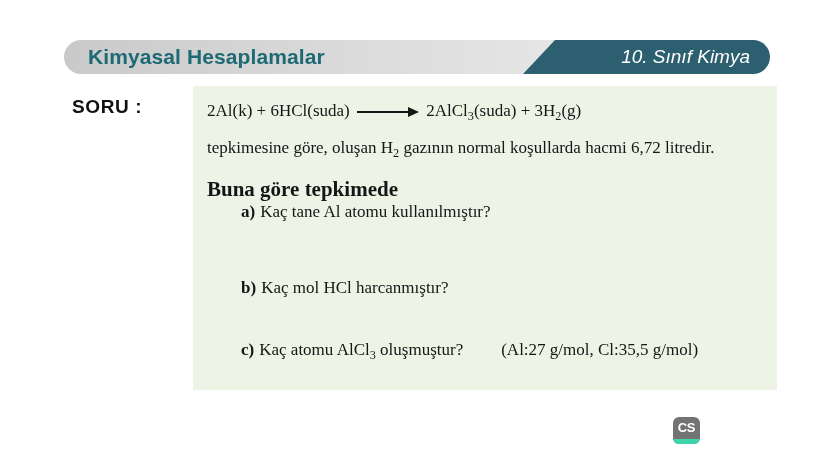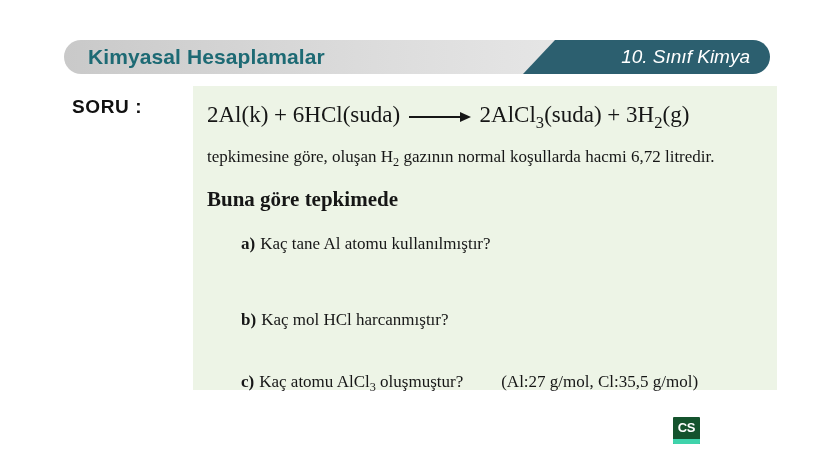--- a/index.html
+++ b/index.html
@@ -88,21 +88,21 @@
     height: 304px;
     background: #edf4e6;
     font-family: "Liberation Serif", serif;
     color: #161616;
   }
   .qb-inner {
     padding: 12px 14px 0 14px;
   }
 
   .equation {
-    font-size: 23px;
+    font-size: 17px;
     line-height: 1.5;
     white-space: nowrap;
     font-family: Liberation Serif, serif;
   }
   .arrow {
     display: inline-block;
     position: relative;
     width: 62px;
     height: 10px;
     vertical-align: middle;
@@ -139,21 +139,21 @@
     font-size: 21px;
     font-weight: bold;
     margin-top: 14px;
   }
 
   .q-item {
     font-size: 17px;
     margin-left: 34px;
     white-space: nowrap;
   }
-  .q-a { margin-top: 22px; }
+  .q-a { }
   .q-b { margin-top: 56px; }
   .q-c { margin-top: 42px; }
   .q-letter {
     font-weight: bold;
     margin-right: 5px;
   }
   .q-hint { margin-left: 38px; }
 
   
   #camscanner {
@@ -161,22 +161,22 @@
     left: 673px;
     top: 417px;
     display: flex;
     align-items: center;
     gap: 9px;
   }
   .cs-logo {
     position: relative;
     width: 27px;
     height: 27px;
-    border-radius: 1px;
-    background: #14532d;
+    border-radius: 6px;
+    background: #737373;
     overflow: hidden;
     flex: 0 0 auto;
   }
   .cs-logo .cs-text {
     position: absolute;
     left: 0;
     top: 0;
     width: 27px;
     height: 22px;
     line-height: 22px;

